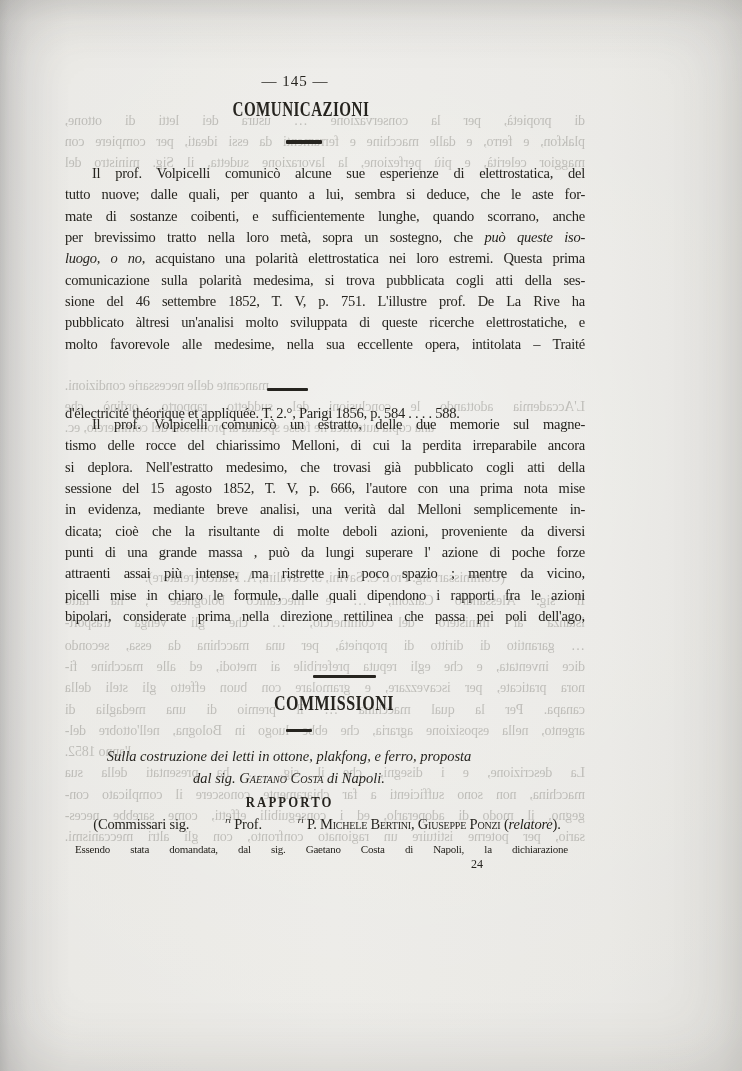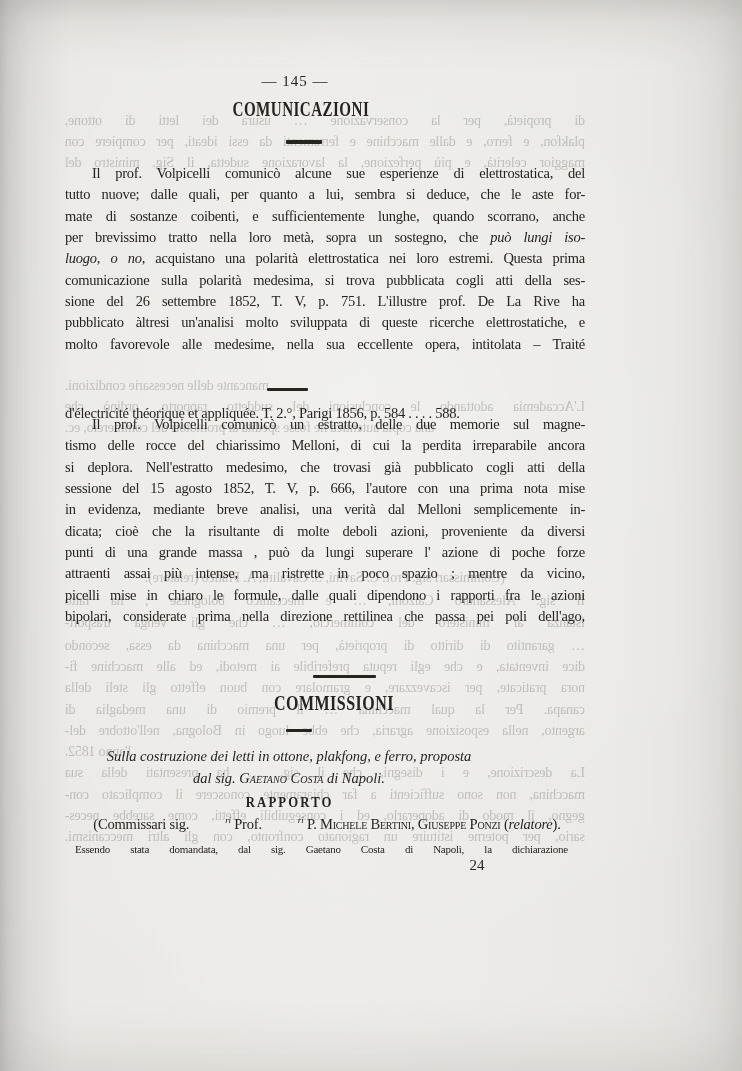--- a/index.html
+++ b/index.html
@@ -54,21 +54,21 @@
   .subject .subject-line{height:22px;line-height:22px;}
   .rapporto{position:absolute;z-index:2;top:794px;left:65px;width:450px;text-align:center;
     font-size:15px;font-weight:bold;}
   .squeeze2{display:inline-block;transform:scaleX(0.85);transform-origin:center;letter-spacing:2.5px;}
   .commissari{position:absolute;z-index:2;top:813px;left:65px;width:524px;text-align:center;
     font-size:14.5px;letter-spacing:-0.2px;height:22px;line-height:22px;}
   .opening{position:absolute;z-index:2;top:838px;left:52px;width:516px;
     font-size:11px;letter-spacing:-0.25px;height:22px;line-height:22px;
     text-align:justify;text-align-last:justify;text-indent:23px;}
   .signature{position:absolute;z-index:2;top:857px;left:450px;width:54px;text-align:center;
-    font-size:15px;}
+    font-size:12px;}
   .sc{font-variant:small-caps;}
   sup{font-size:9px;font-style:italic;line-height:0;padding-left:36px;}
 </style>
 </head>
 <body>
 
 <div class="page">
 
   <div class="bleed-layer">
 
@@ -98,24 +98,24 @@
   <h1 class="h-title title1">
     <span class="squeeze">COMUNICAZIONI</span>
   </h1>
   <div class="rule rule1"></div>
 
   <div class="para para1">
 
   <div class="line first">Il prof. Volpicelli comunicò alcune sue esperienze di elettrostatica, del</div>
       <div class="line">tutto nuove; dalle quali, per quanto a lui, sembra si deduce, che le aste for-</div>
       <div class="line">mate di sostanze coibenti, e sufficientemente lunghe, quando scorrano, anche</div>
-      <div class="line">per brevissimo tratto nella loro metà, sopra un sostegno, che <i>può lungi iso-</i></div>
+      <div class="line">per brevissimo tratto nella loro metà, sopra un sostegno, che <i>può queste iso-</i></div>
       <div class="line"><i>luogo, o no</i>, acquistano una polarità elettrostatica nei loro estremi. Questa prima</div>
       <div class="line">comunicazione sulla polarità medesima, si trova pubblicata cogli atti della ses-</div>
-      <div class="line">sione del 26 settembre 1852, T. V, p. 751. L'illustre prof. De La Rive ha</div>
+      <div class="line">sione del 46 settembre 1852, T. V, p. 751. L'illustre prof. De La Rive ha</div>
       <div class="line">pubblicato àltresi un'analisi molto sviluppata di queste ricerche elettrostatiche, e</div>
       <div class="line">molto favorevole alle medesime, nella sua eccellente opera, intitolata – Traité</div>
       <div class="line last">d'électricité théorique et appliquée. T. 2.°, Parigi 1856, p. 584 . . . . 588.</div>
     </div>
 
   <div class="rule rule2"></div>
 
   <div class="para para2">
 
   <div class="line first">Il prof. Volpicelli comunicò un estratto, delle due memorie sul magne-</div>

